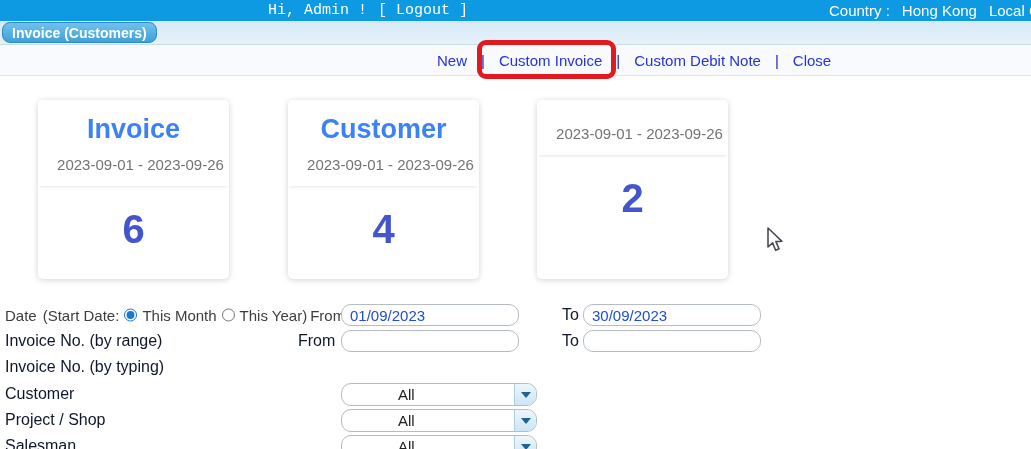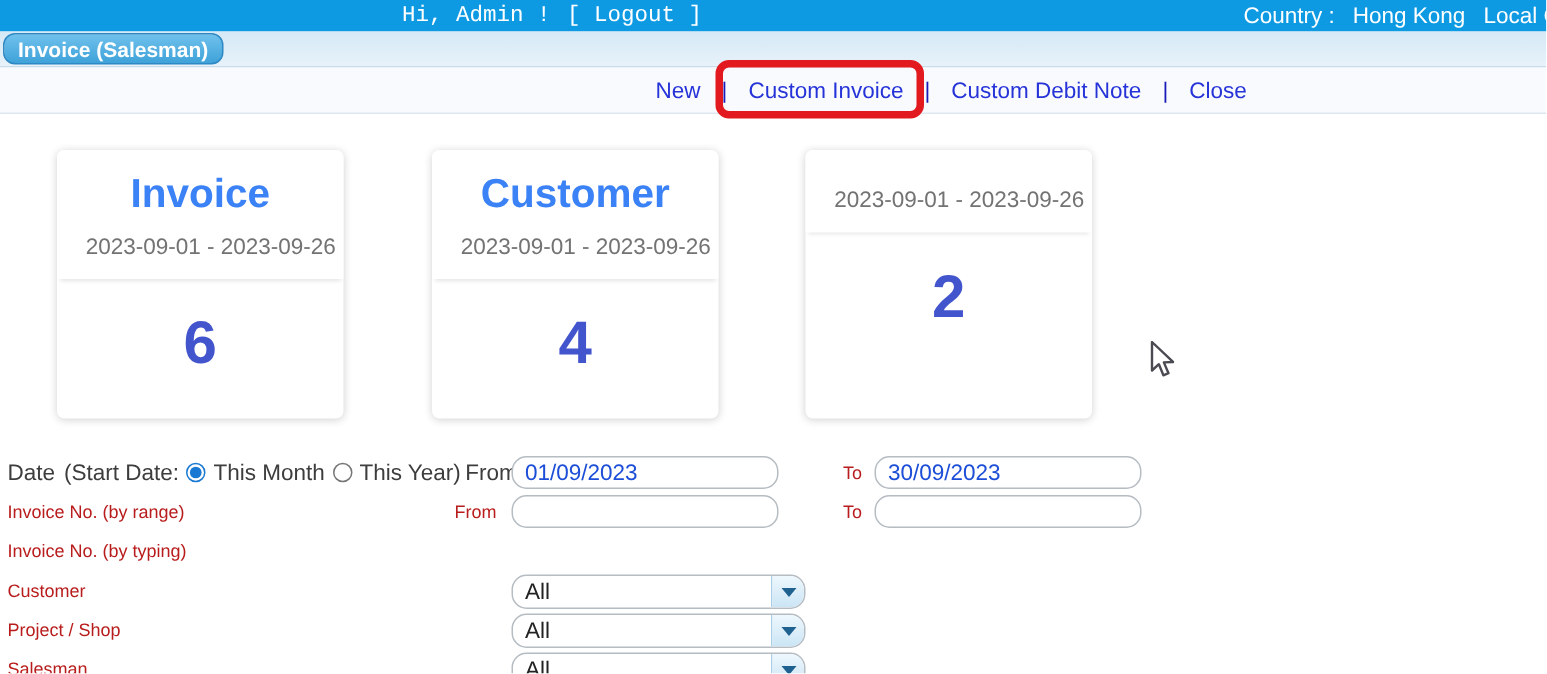--- a/index.html
+++ b/index.html
@@ -59,39 +59,39 @@
     background:#fff; border-radius:5px;
     box-shadow:0 1px 6px rgba(0,0,0,0.18);
     text-align:center;
   }
   .card-head { padding-top:14px; padding-bottom:13px; box-shadow:0 3px 3px -2px rgba(0,0,0,0.10); border-radius:5px 5px 0 0; background:#fff; }
   .card-title { font-size:27px; font-weight:bold; color:#3b82f6; }
   .card-dates { margin-top:11px; font-size:15px; color:#737373;padding-left:14px; }
   .card-count { margin-top:21px; font-size:40px; font-weight:bold; color:#4355cd; }
 
   
-  .flabel { position:absolute; font-size:12px; color:#b91c1c; line-height:22px; white-space:nowrap; }
+  .flabel { position:absolute; font-size:16px; color:#0f172a; line-height:22px; white-space:nowrap; }
   .finput {
     position:absolute; height:22px; width:178px;
     border:1px solid #b5bcc2; border-radius:10px;
     padding:4px 8px; font-size:15px; color:#1d4ed8; background:#fff;
     font-family:Liberation Sans, sans-serif; outline:none;
   }
   .finput::placeholder { color:#a5a5a5; }
   .row1-labels {
     position:absolute; left:5px; top:304px; width:336px; height:22px;
     display:flex; align-items:center; gap:3px; font-size:15px; color:#3d3d3d; white-space:nowrap;
   }
   .row1-labels input[type=radio] { width:14px; height:14px; accent-color:#1878d4; margin:0 2px; }
   .fselect {
     position:absolute; width:196px; height:23px;
     border:1px solid #b5bcc2; border-radius:10px;
     display:flex; background:#fff; overflow:hidden; cursor:pointer;
   }
-  .fselect-value { flex:1; padding:0 8px; line-height:21px; font-size:15px; color:#222; }
+  .fselect-value { flex:1; padding:0 8px; line-height:21px; font-size:15px; color:#222;margin-left:48px; }
   .fselect-btn {
     width:22px; background:linear-gradient(#eef7fd, #cbe5f5);
     border-left:1px solid #abcfe7; border-radius:0 9px 9px 0;
     display:flex; align-items:center; justify-content:center;
   }
   .caret { width:0; height:0; border-left:5px solid transparent; border-right:5px solid transparent; border-top:6px solid #1f618f; }
 
   .cursor { position:absolute; left:764px; top:227px; z-index:9; pointer-events:none; }
 </style>
 </head>
@@ -106,21 +106,21 @@
     </div>
     <div class="topbar-right">
       <span>Country :</span>
       <span>Hong Kong</span>
       <span>Local Cu</span>
     </div>
   </div>
 
   <div class="tabstrip">
     <div class="tab">
-      <span>Invoice (Salesman)</span>
+      <span>Invoice (Customers)</span>
     </div>
   </div>
 
   <div class="menubar">
     <div class="menu-row">
       <span class="menu-link">New</span>
       <span class="menu-sep">|</span>
       <span class="menu-link">Custom Invoice</span>
       <span class="menu-sep">|</span>
       <span class="menu-link">Custom Debit Note</span>

